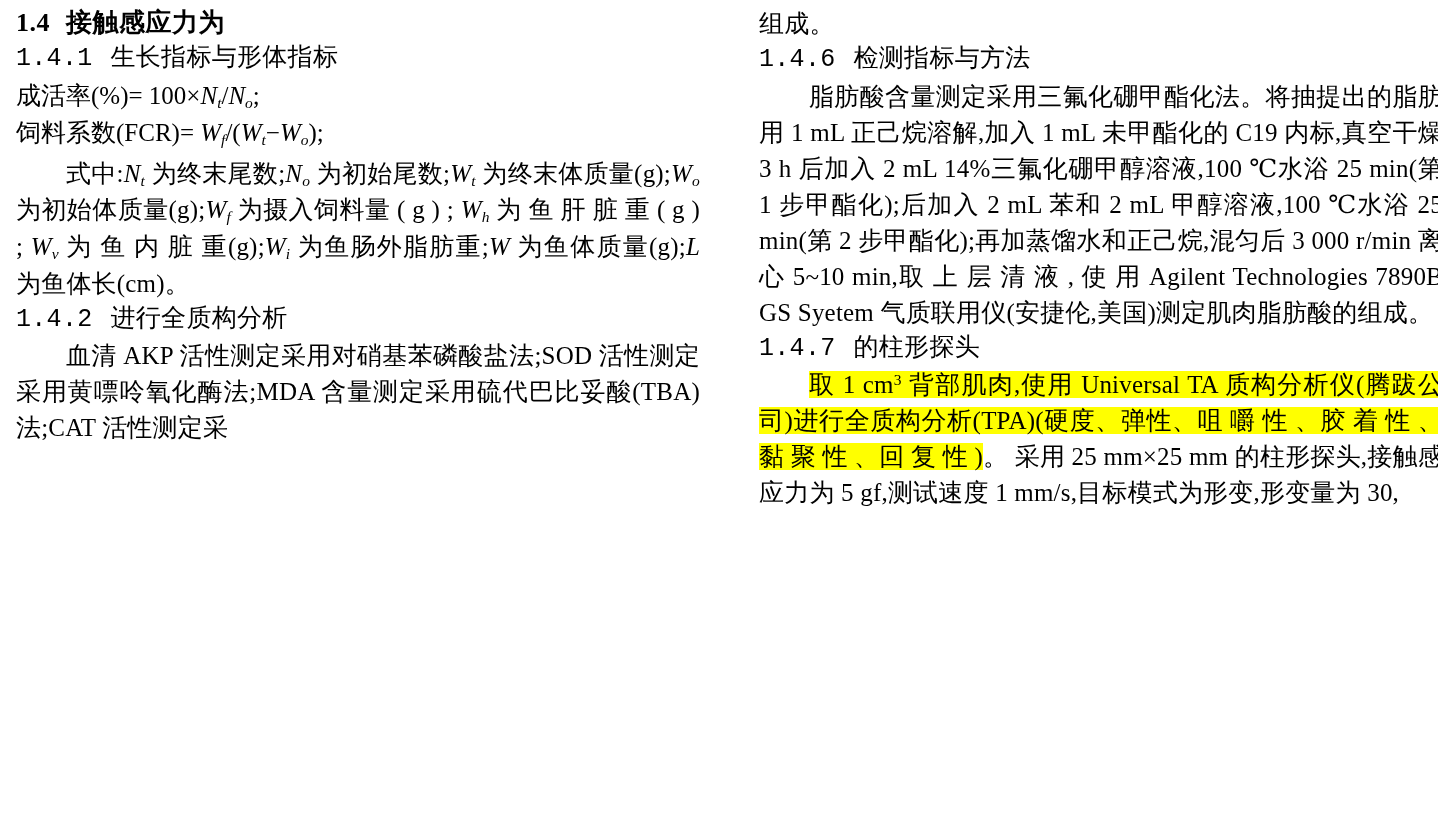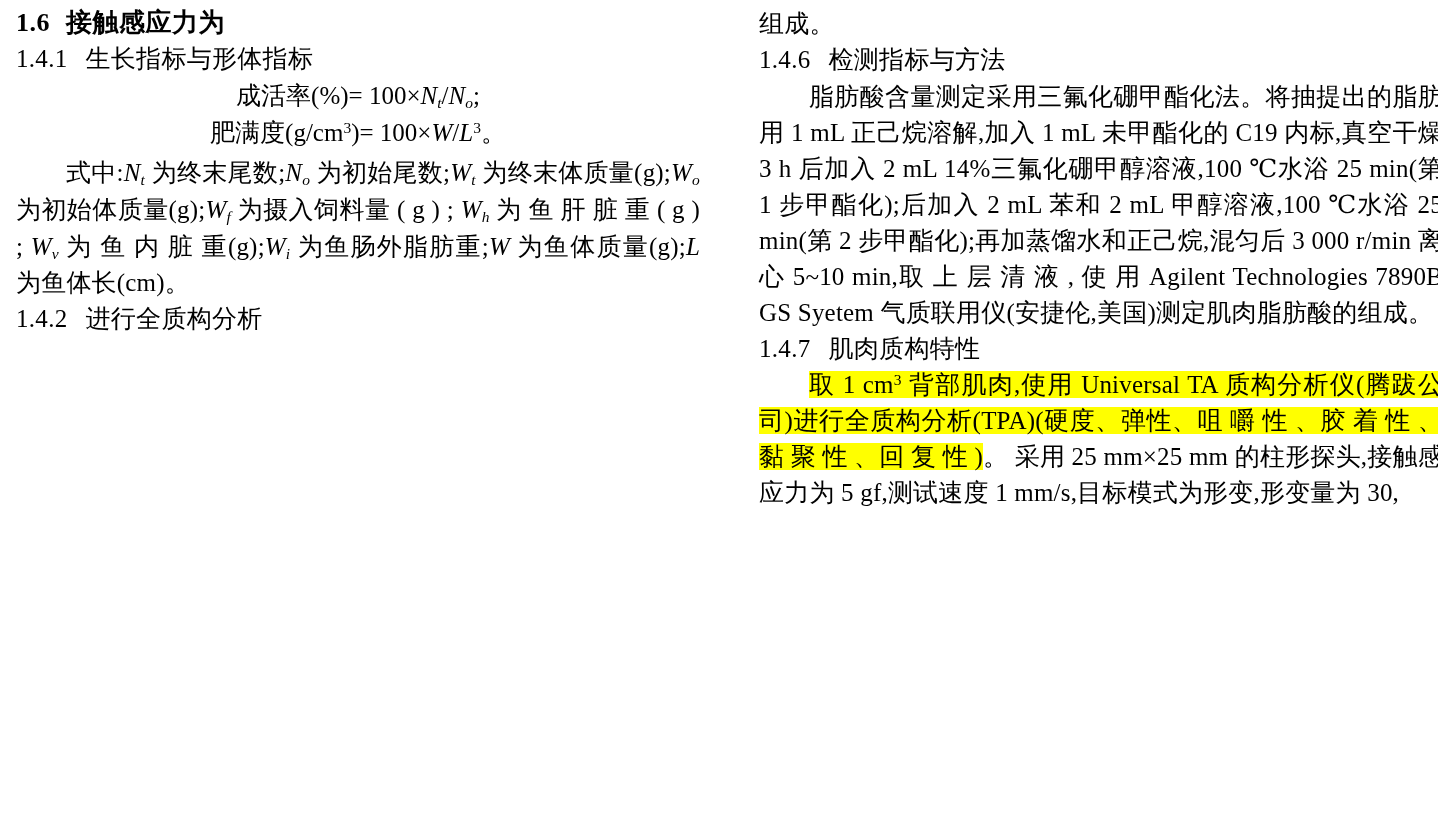--- a/index.html
+++ b/index.html
@@ -37,101 +37,102 @@
     margin: 0 0 4px 0;
     letter-spacing: 0.5px;
   }
   .heading-major .num { margin-right: 16px; }
 
   .heading-sub {
     font-size: 25px;
     line-height: 1.3;
     margin: 2px 0 2px 0;
     letter-spacing: 0.3px;
+    font-family: Liberation Mono, monospace;
   }
   .heading-sub .num { margin-right: 18px; }
 
   .para {
     font-size: 25px;
     line-height: 1.44;
     margin: 0 0 0 0;
     text-align: justify;
     text-justify: inter-ideograph;
     text-indent: 2em;
     letter-spacing: 0.2px;
   }
   .para.cont { text-indent: 0; }
 
   .formula-block {
     margin: 2px 0 4px 0;
   }
   .formula {
     font-size: 25px;
     line-height: 1.46;
-    text-align: center;
     white-space: nowrap;
   }
   .formula i { font-style: italic; font-family: "Liberation Serif", serif; }
   sub { font-size: 0.62em; vertical-align: -0.28em; font-style: italic; }
   sup { font-size: 0.62em; vertical-align: 0.52em; }
 
   .hl {
     background: #ffff00;
     box-decoration-break: clone;
     -webkit-box-decoration-break: clone;
   }
 </style>
 </head>
 <body>
 
 <div class="page">
 
   <div class="column col-left">
 
     <div class="heading-major">
-      <span class="num">1.6</span><span>接触感应力为</span>
+      <span class="num">1.4</span><span>接触感应力为</span>
     </div>
 
     <div class="heading-sub">
       <span class="num">1.4.1</span><span>生长指标与形体指标</span>
     </div>
 
     <div class="formula-block">
       <div class="formula">
         成活率(%)= 100×<i>N</i><sub>t</sub>/<i>N</i><sub>o</sub>;
       </div>
       <div class="formula">
-        肥满度(g/cm<sup>3</sup>)= 100×<i>W</i>/<i>L</i><sup>3</sup>。
+        饲料系数(FCR)= <i>W</i><sub>f</sub>/(<i>W</i><sub>t</sub>−<i>W</i><sub>o</sub>);
       </div>
     </div>
 
     <div class="para">
       式中:<i>N</i><sub>t</sub> 为终末尾数;<i>N</i><sub>o</sub> 为初始尾数;<i>W</i><sub>t</sub> 为终末体质量(g);<i>W</i><sub>o</sub> 为初始体质量(g);<i>W</i><sub>f</sub> 为摄入饲料量 ( g ) ; <i>W</i><sub>h</sub> 为 鱼 肝 脏 重 ( g ) ; <i>W</i><sub>v</sub> 为 鱼 内 脏 重(g);<i>W</i><sub>i</sub> 为鱼肠外脂肪重;<i>W</i> 为鱼体质量(g);<i>L</i> 为鱼体长(cm)。
     </div>
 
     <div class="heading-sub">
       <span class="num">1.4.2</span><span>进行全质构分析</span>
     </div>
 
+    <div class="para">血清 AKP 活性测定采用对硝基苯磷酸盐法;SOD 活性测定采用黄嘌呤氧化酶法;MDA 含量测定采用硫代巴比妥酸(TBA)法;CAT 活性测定采</div>
 
   </div>
 
   <div class="column col-right">
 
     <div class="para cont">组成。</div>
 
     <div class="heading-sub">
       <span class="num">1.4.6</span><span>检测指标与方法</span>
     </div>
 
     <div class="para">
       脂肪酸含量测定采用三氟化硼甲酯化法。将抽提出的脂肪用 1 mL 正己烷溶解,加入 1 mL 未甲酯化的 C19 内标,真空干燥 3 h 后加入 2 mL 14%三氟化硼甲醇溶液,100 ℃水浴 25 min(第 1 步甲酯化);后加入 2 mL 苯和 2 mL 甲醇溶液,100 ℃水浴 25 min(第 2 步甲酯化);再加蒸馏水和正己烷,混匀后 3 000 r/min 离心 5~10 min,取 上 层 清 液 , 使 用 Agilent Technologies 7890B GS Syetem 气质联用仪(安捷伦,美国)测定肌肉脂肪酸的组成。
     </div>
 
     <div class="heading-sub">
-      <span class="num">1.4.7</span><span>肌肉质构特性</span>
+      <span class="num">1.4.7</span><span>的柱形探头</span>
     </div>
 
     <div class="para"><span class="hl">取 1 cm<sup>3</sup> 背部肌肉,使用 Universal TA 质构分析仪(腾跋公司)进行全质构分析(TPA)(硬度、弹性、咀 嚼 性 、胶 着 性 、黏 聚 性 、回 复 性 )</span>。 采用 25 mm×25 mm 的柱形探头,接触感应力为 5 gf,测试速度 1 mm/s,目标模式为形变,形变量为 30,</div>
 
   </div>
 
 </div>
 
 </body></html>

